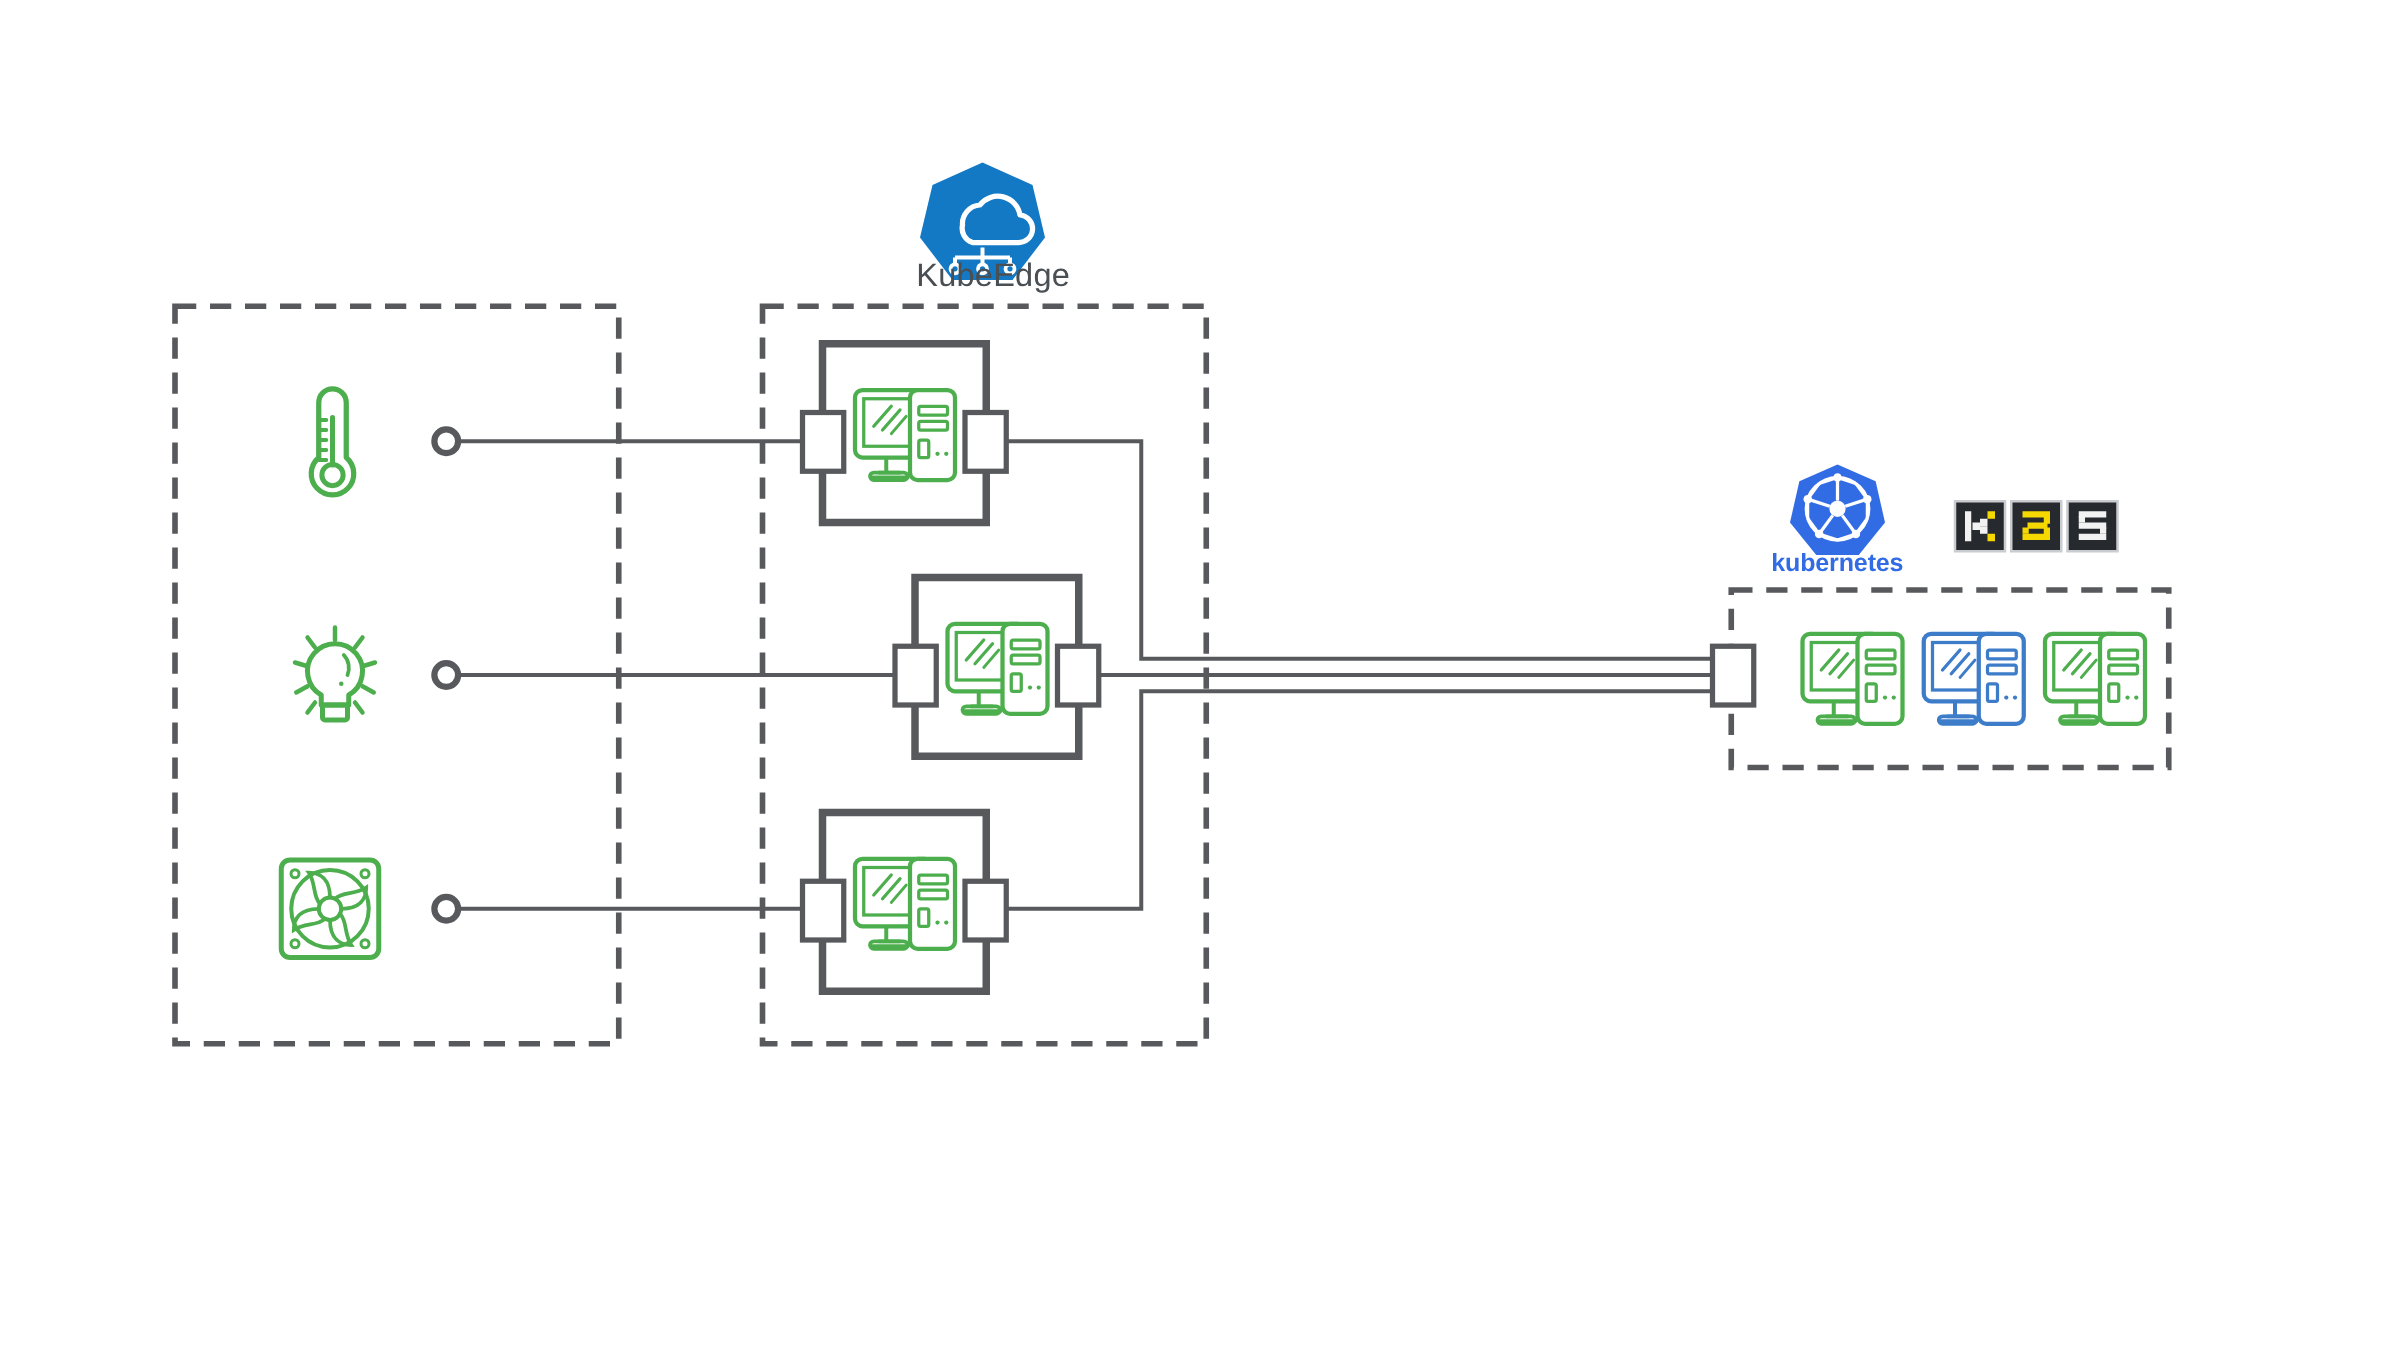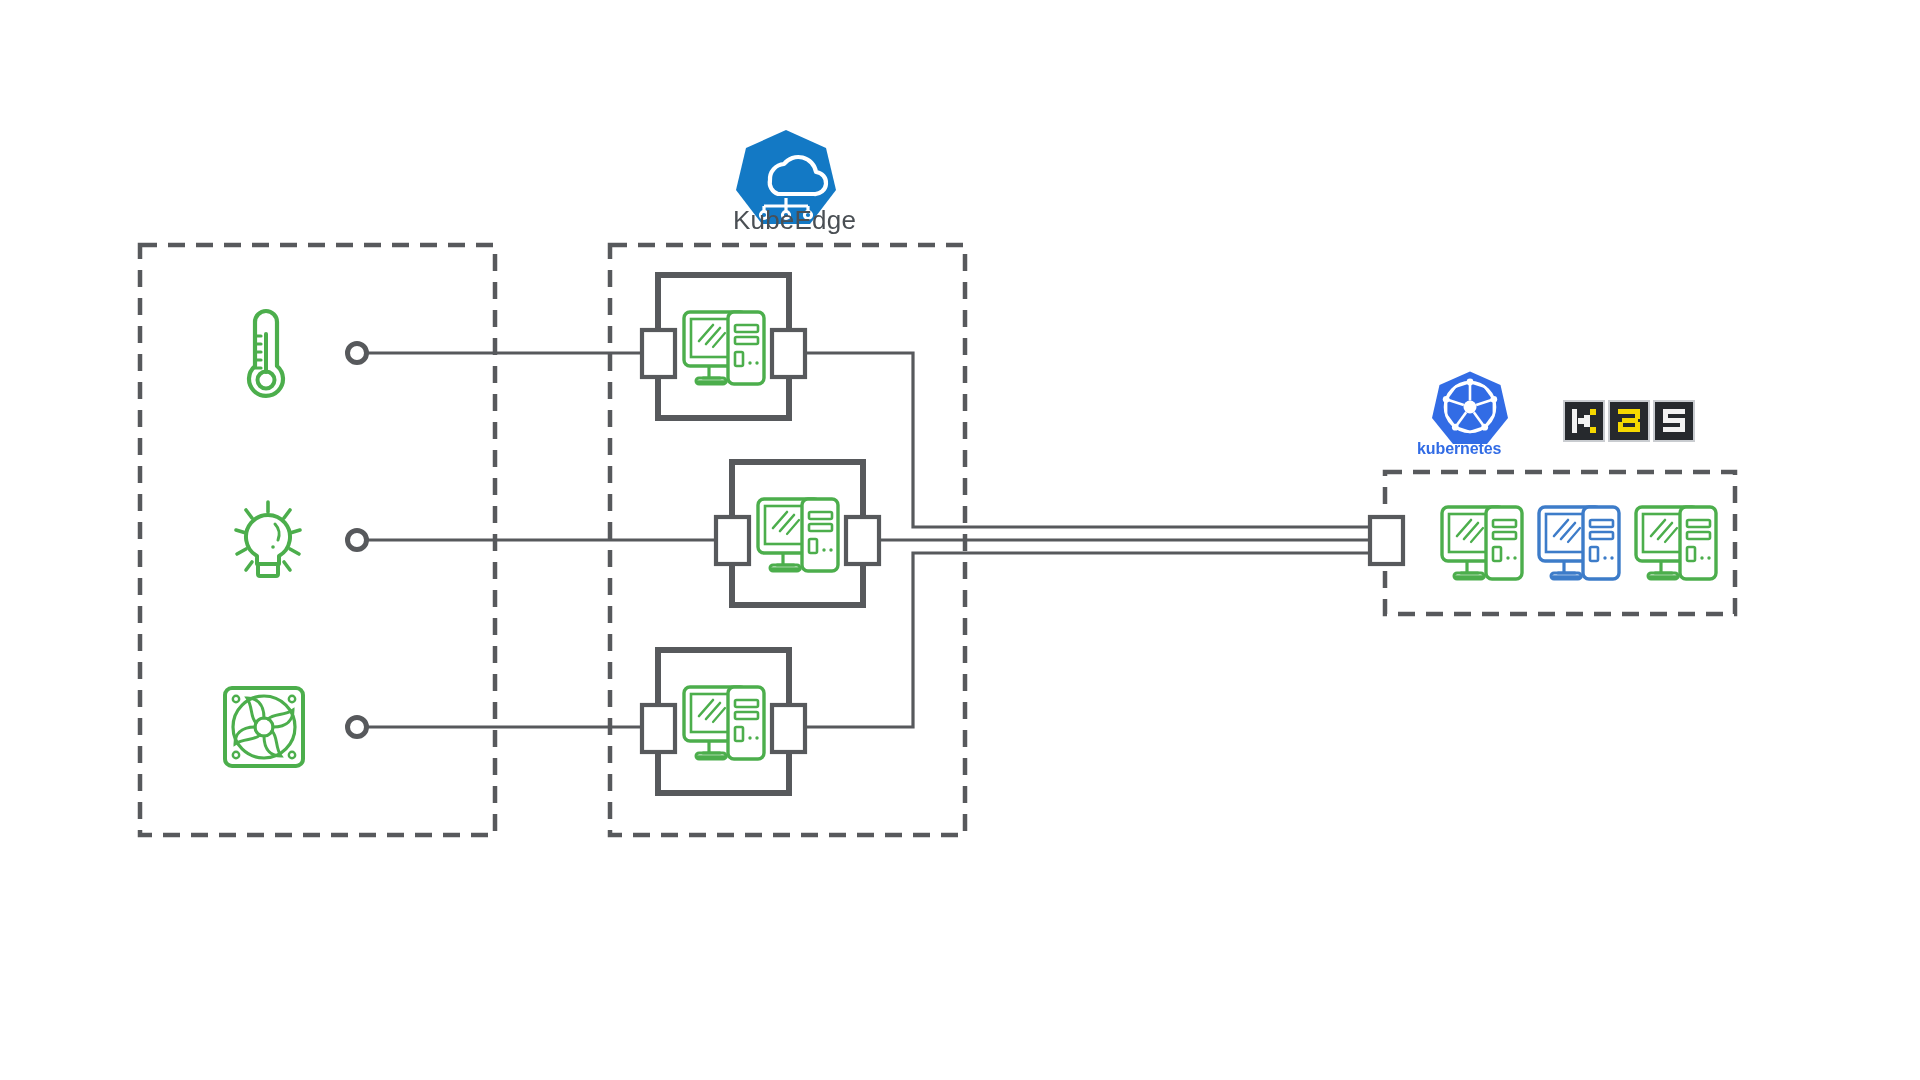--- a/index.html
+++ b/index.html
@@ -41,21 +41,21 @@
     letter-spacing: 0.2px;
   }
   #kubeedge-label span {
     position: absolute;
     left: 733px;
     top: 0;
   }
   #kubernetes-label {
     left: 1417px;
     top: 440px;
-    font-size: 16px;
+    font-size: 20px;
     font-weight: bold;
     color: #326ce5;
     letter-spacing: -0.1px;
   }
 </style>
 </head>
 <body>
 
 <div id="canvas">
 

